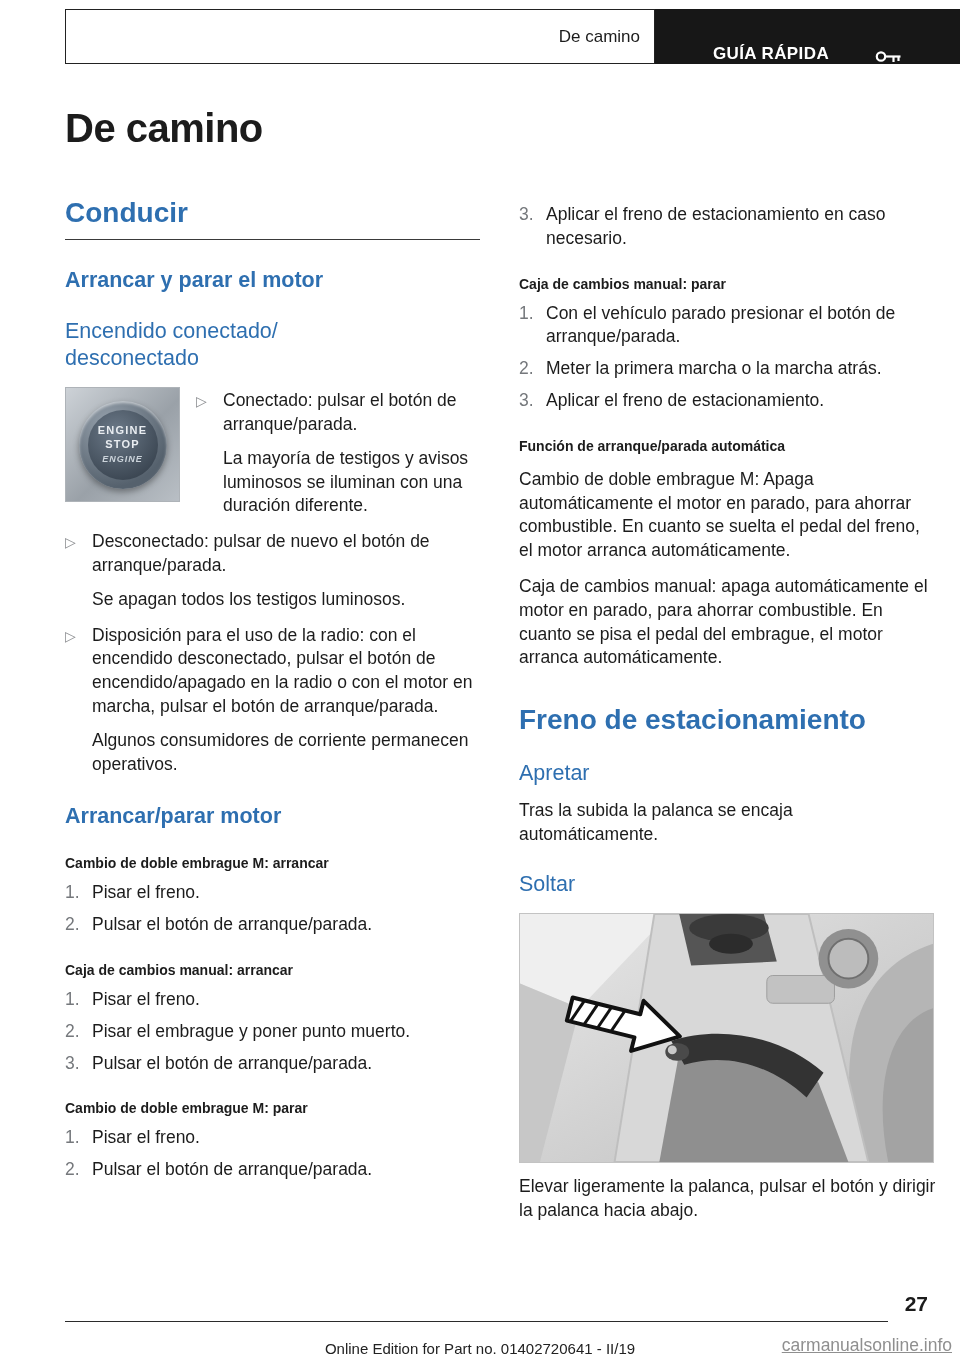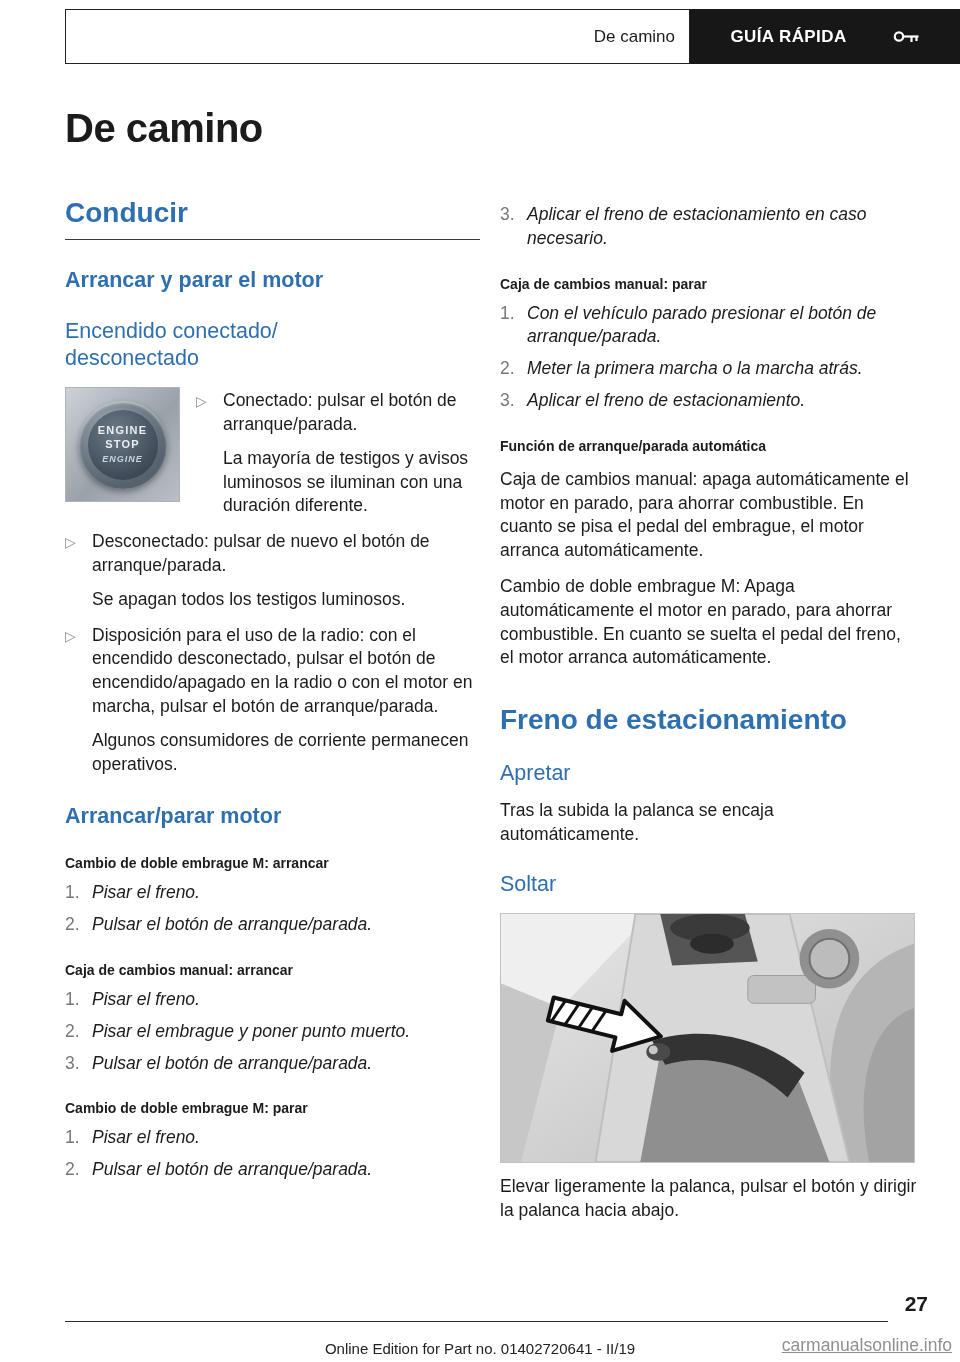--- a/index.html
+++ b/index.html
@@ -10,49 +10,49 @@
     font-family:"Liberation Sans", sans-serif; color:var(--text); overflow:hidden;
     margin:0 auto;
   }
   
   .topbar { display:flex; padding:9px 0 0 65px; height:64px; }
   .crumb-box {
     flex:1; border:1px solid #222; display:flex; align-items:center;
     justify-content:flex-end; padding-right:14px; font-size:17px;
   }
   .badge {
-    width:270px; background:#171717; color:#fff; display:flex; align-items:center;
+    width:305px; background:#171717; color:#fff; display:flex; align-items:flex-end;
     justify-content:center; gap:46px; font-weight:bold; font-size:17px; letter-spacing:.4px;
   }
   .key-icon { display:inline-flex; align-items:center; }
   
   .title { font-size:40px; font-weight:bold; letter-spacing:-0.5px; margin:42px 0 0 65px; }
   
-  .columns { display:flex; gap:20px; padding:22px 40px 0 65px; align-items:flex-start; }
+  .columns { display:flex; gap:39px; padding:22px 40px 0 65px; align-items:flex-start; }
   .col { font-size:17.5px; line-height:1.36; }
   .col.left  { width:415px; flex:none; }
   .col.right { width:417px; flex:none; padding-top:30px; }
   h2.section { color:var(--accent); font-size:28px; font-weight:bold; margin-top:24px; line-height:1.15; }
   .rule { border:none; border-top:1px solid #3a3a3a; margin-top:10px; }
   h3.sub { color:var(--accent); font-size:21.5px; font-weight:bold; margin-top:28px; line-height:1.2; }
   h4.minor { color:var(--accent); font-size:21.5px; font-weight:normal; margin-top:24px; line-height:1.24; white-space:pre-line; }
   .media-row { display:flex; margin-top:16px; }
   .media-row .imgwrap { flex:none; margin-right:16px; }
   .media-row .mcontent { flex:1; }
   .media-row .bullet:first-child { margin-top:2px; }
   .bullet { display:flex; margin-top:12px; }
   .bmark { flex:none; width:27px; color:#8d8f92; font-size:14px; padding-top:3px; }
   .btext { flex:1; }
   p.indent { margin:10px 0 0 27px; }
   p.plain  { margin-top:12px; }
   .group-title { font-weight:bold; margin-top:24px; font-size:14px; }
   .li { display:flex; margin-top:8px; }
   .li.mt0 { margin-top:0; }
   .num { flex:none; width:27px; color:#75787c; }
-  .litext { flex:1;font-style:italic; }
+  .litext { flex:1; }
   
   .ss-img {
     width:115px; height:115px;
     background:linear-gradient(135deg,#cdd2d7 0%,#9aa1a8 55%,#b9bfc5 100%);
     display:flex; align-items:center; justify-content:center;
     border:1px solid #aeb3b8;
   }
   .ss-ring {
     width:88px; height:88px; border-radius:50%;
     background:radial-gradient(circle at 35% 28%, #9aa5b0, #55616d 72%);
@@ -196,22 +196,22 @@
       <div class="li">
         <span class="num">2.</span>
         <span class="litext">Meter la primera marcha o la marcha atrás.</span>
       </div>
       <div class="li">
         <span class="num">3.</span>
         <span class="litext">Aplicar el freno de estacionamiento.</span>
       </div>
 
       <p class="group-title">Función de arranque/parada automática</p>
+      <p class="plain">Cambio de doble embrague M: Apaga automáticamente el motor en parado, para ahorrar combustible. En cuanto se suelta el pedal del freno, el motor arranca automáticamente.</p>
       <p class="plain">Caja de cambios manual: apaga automáticamente el motor en parado, para ahorrar combustible. En cuanto se pisa el pedal del embrague, el motor arranca automáticamente.</p>
-      <p class="plain">Cambio de doble embrague M: Apaga automáticamente el motor en parado, para ahorrar combustible. En cuanto se suelta el pedal del freno, el motor arranca automáticamente.</p>
 
       <h2 class="section" style="margin-top:34px;">Freno de estacionamiento</h2>
 
       <h4 class="minor">Apretar</h4>
       <p class="plain">Tras la subida la palanca se encaja automáticamente.</p>
 
       <h4 class="minor">Soltar</h4>
 
       <div class="brake-img">
         <svg viewBox="0 0 415 250" width="413" height="248" preserveAspectRatio="none" aria-hidden="true">

